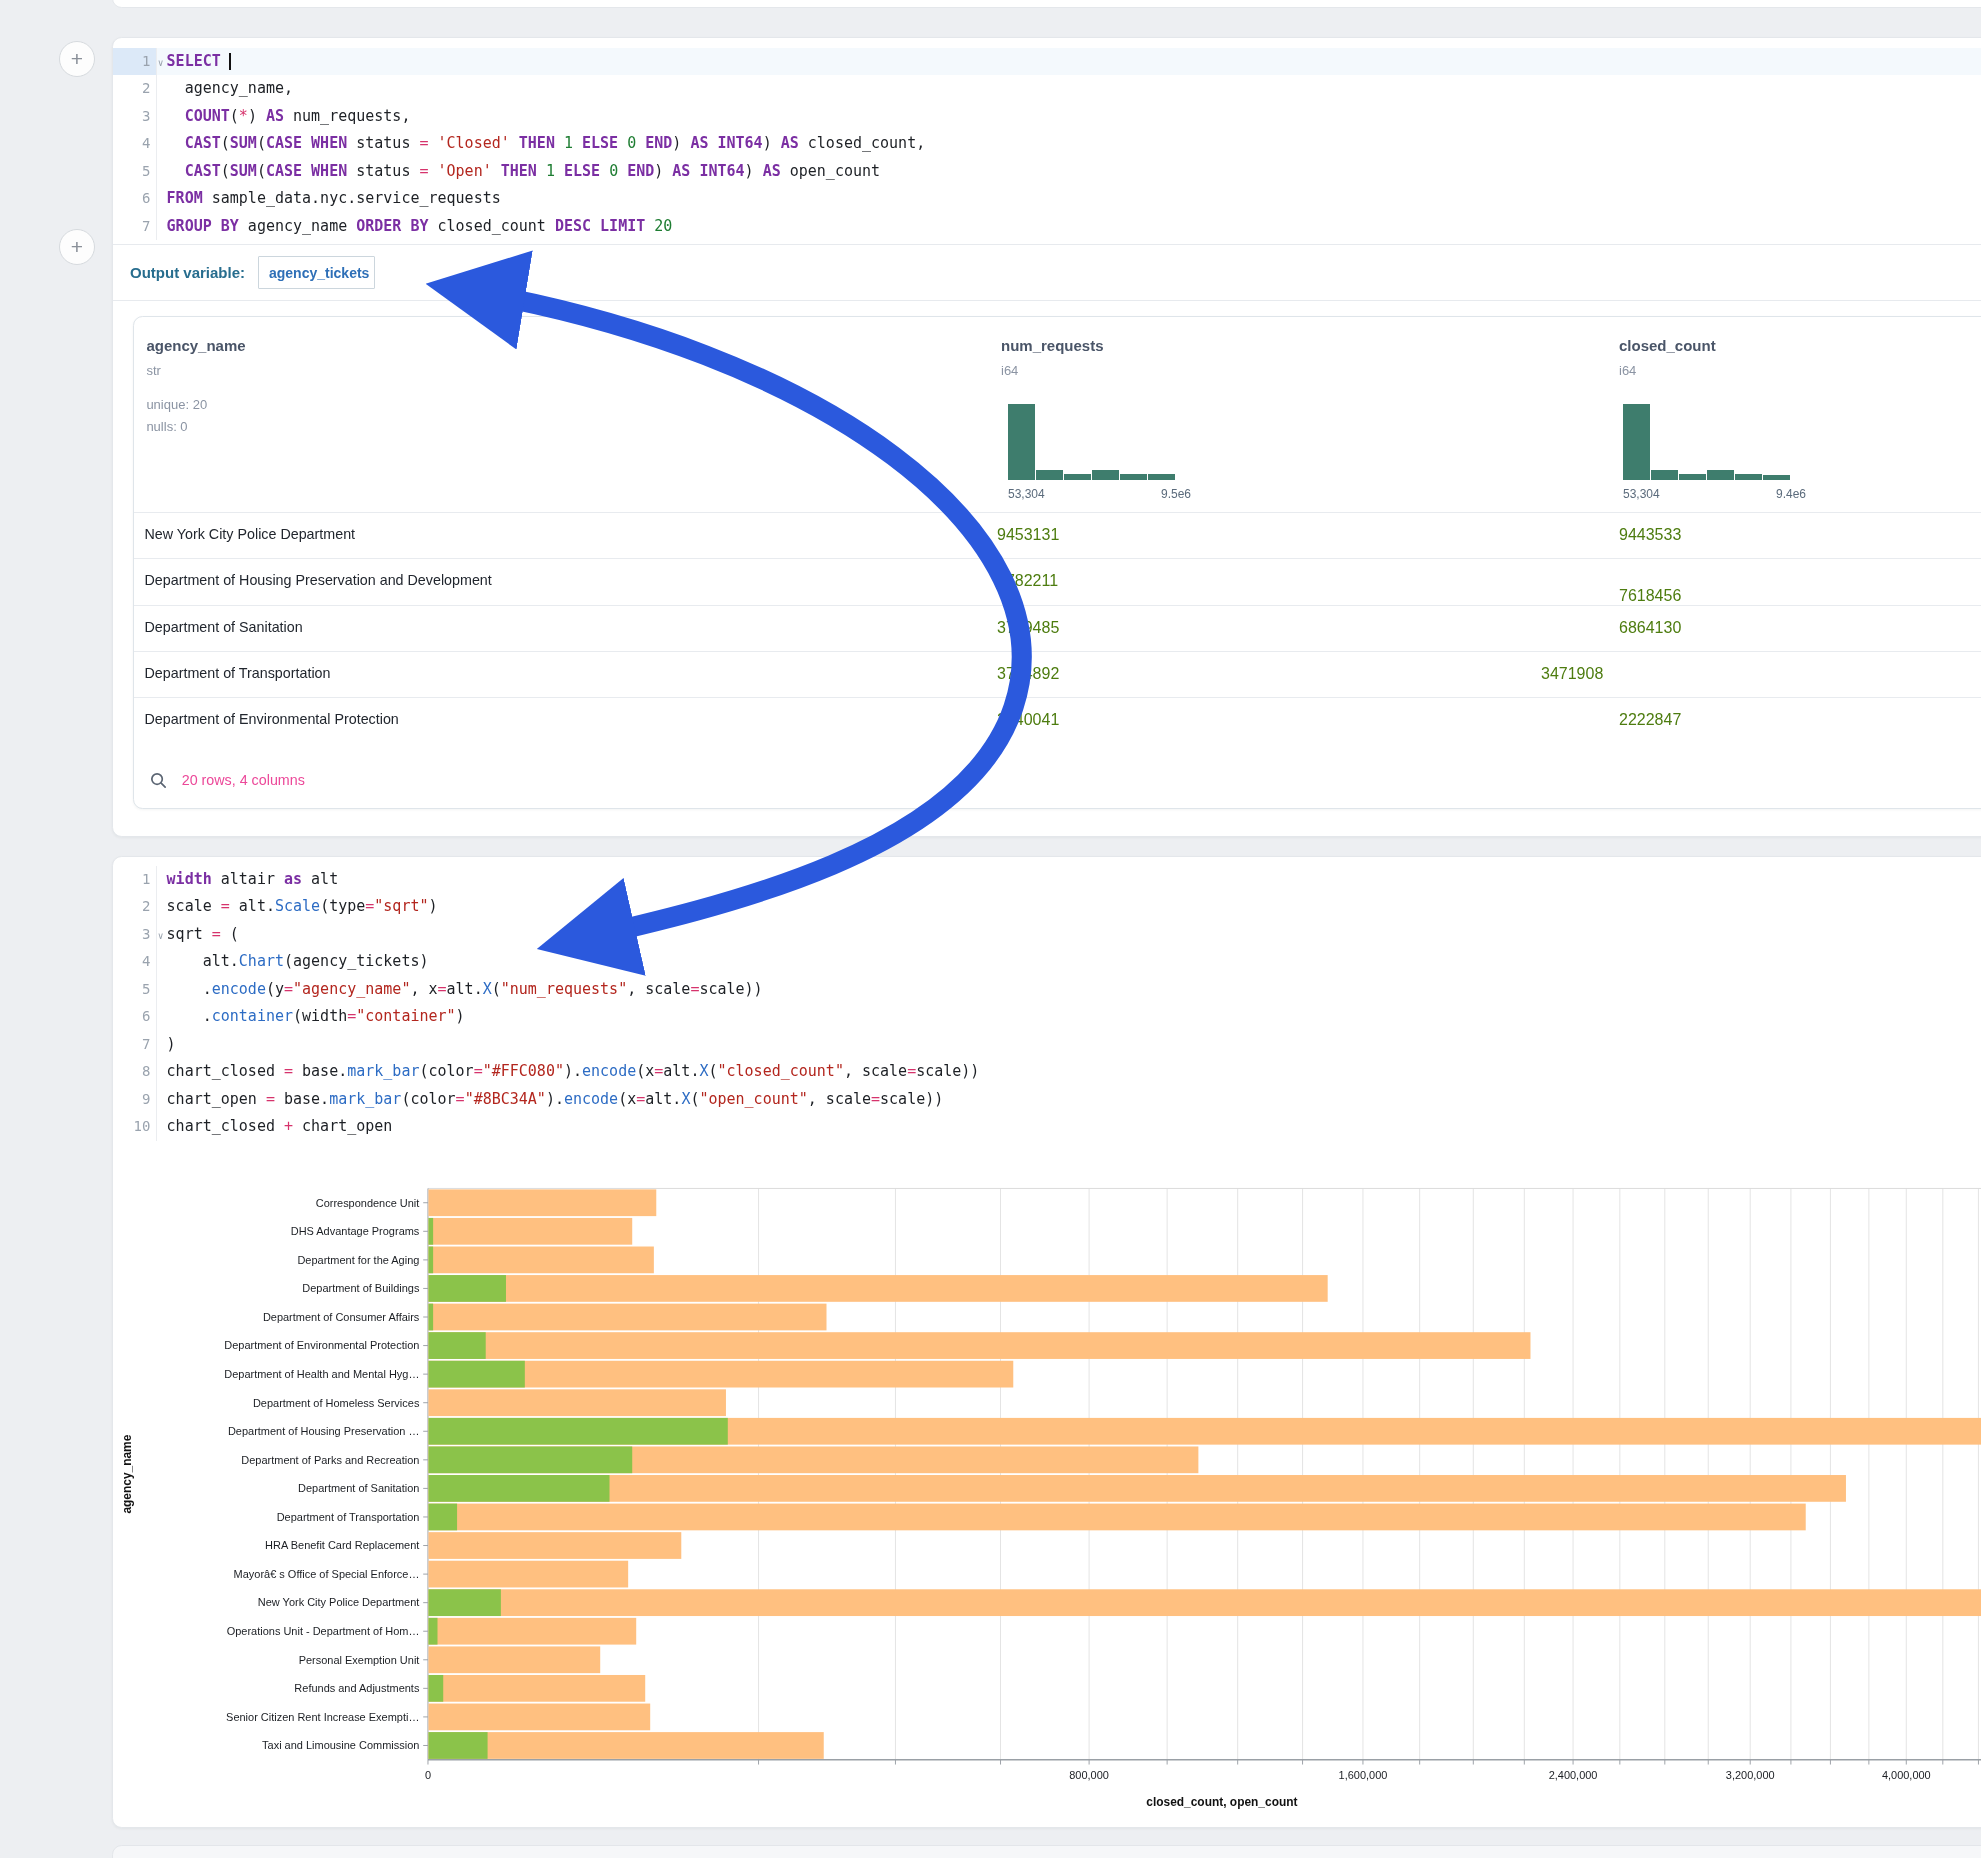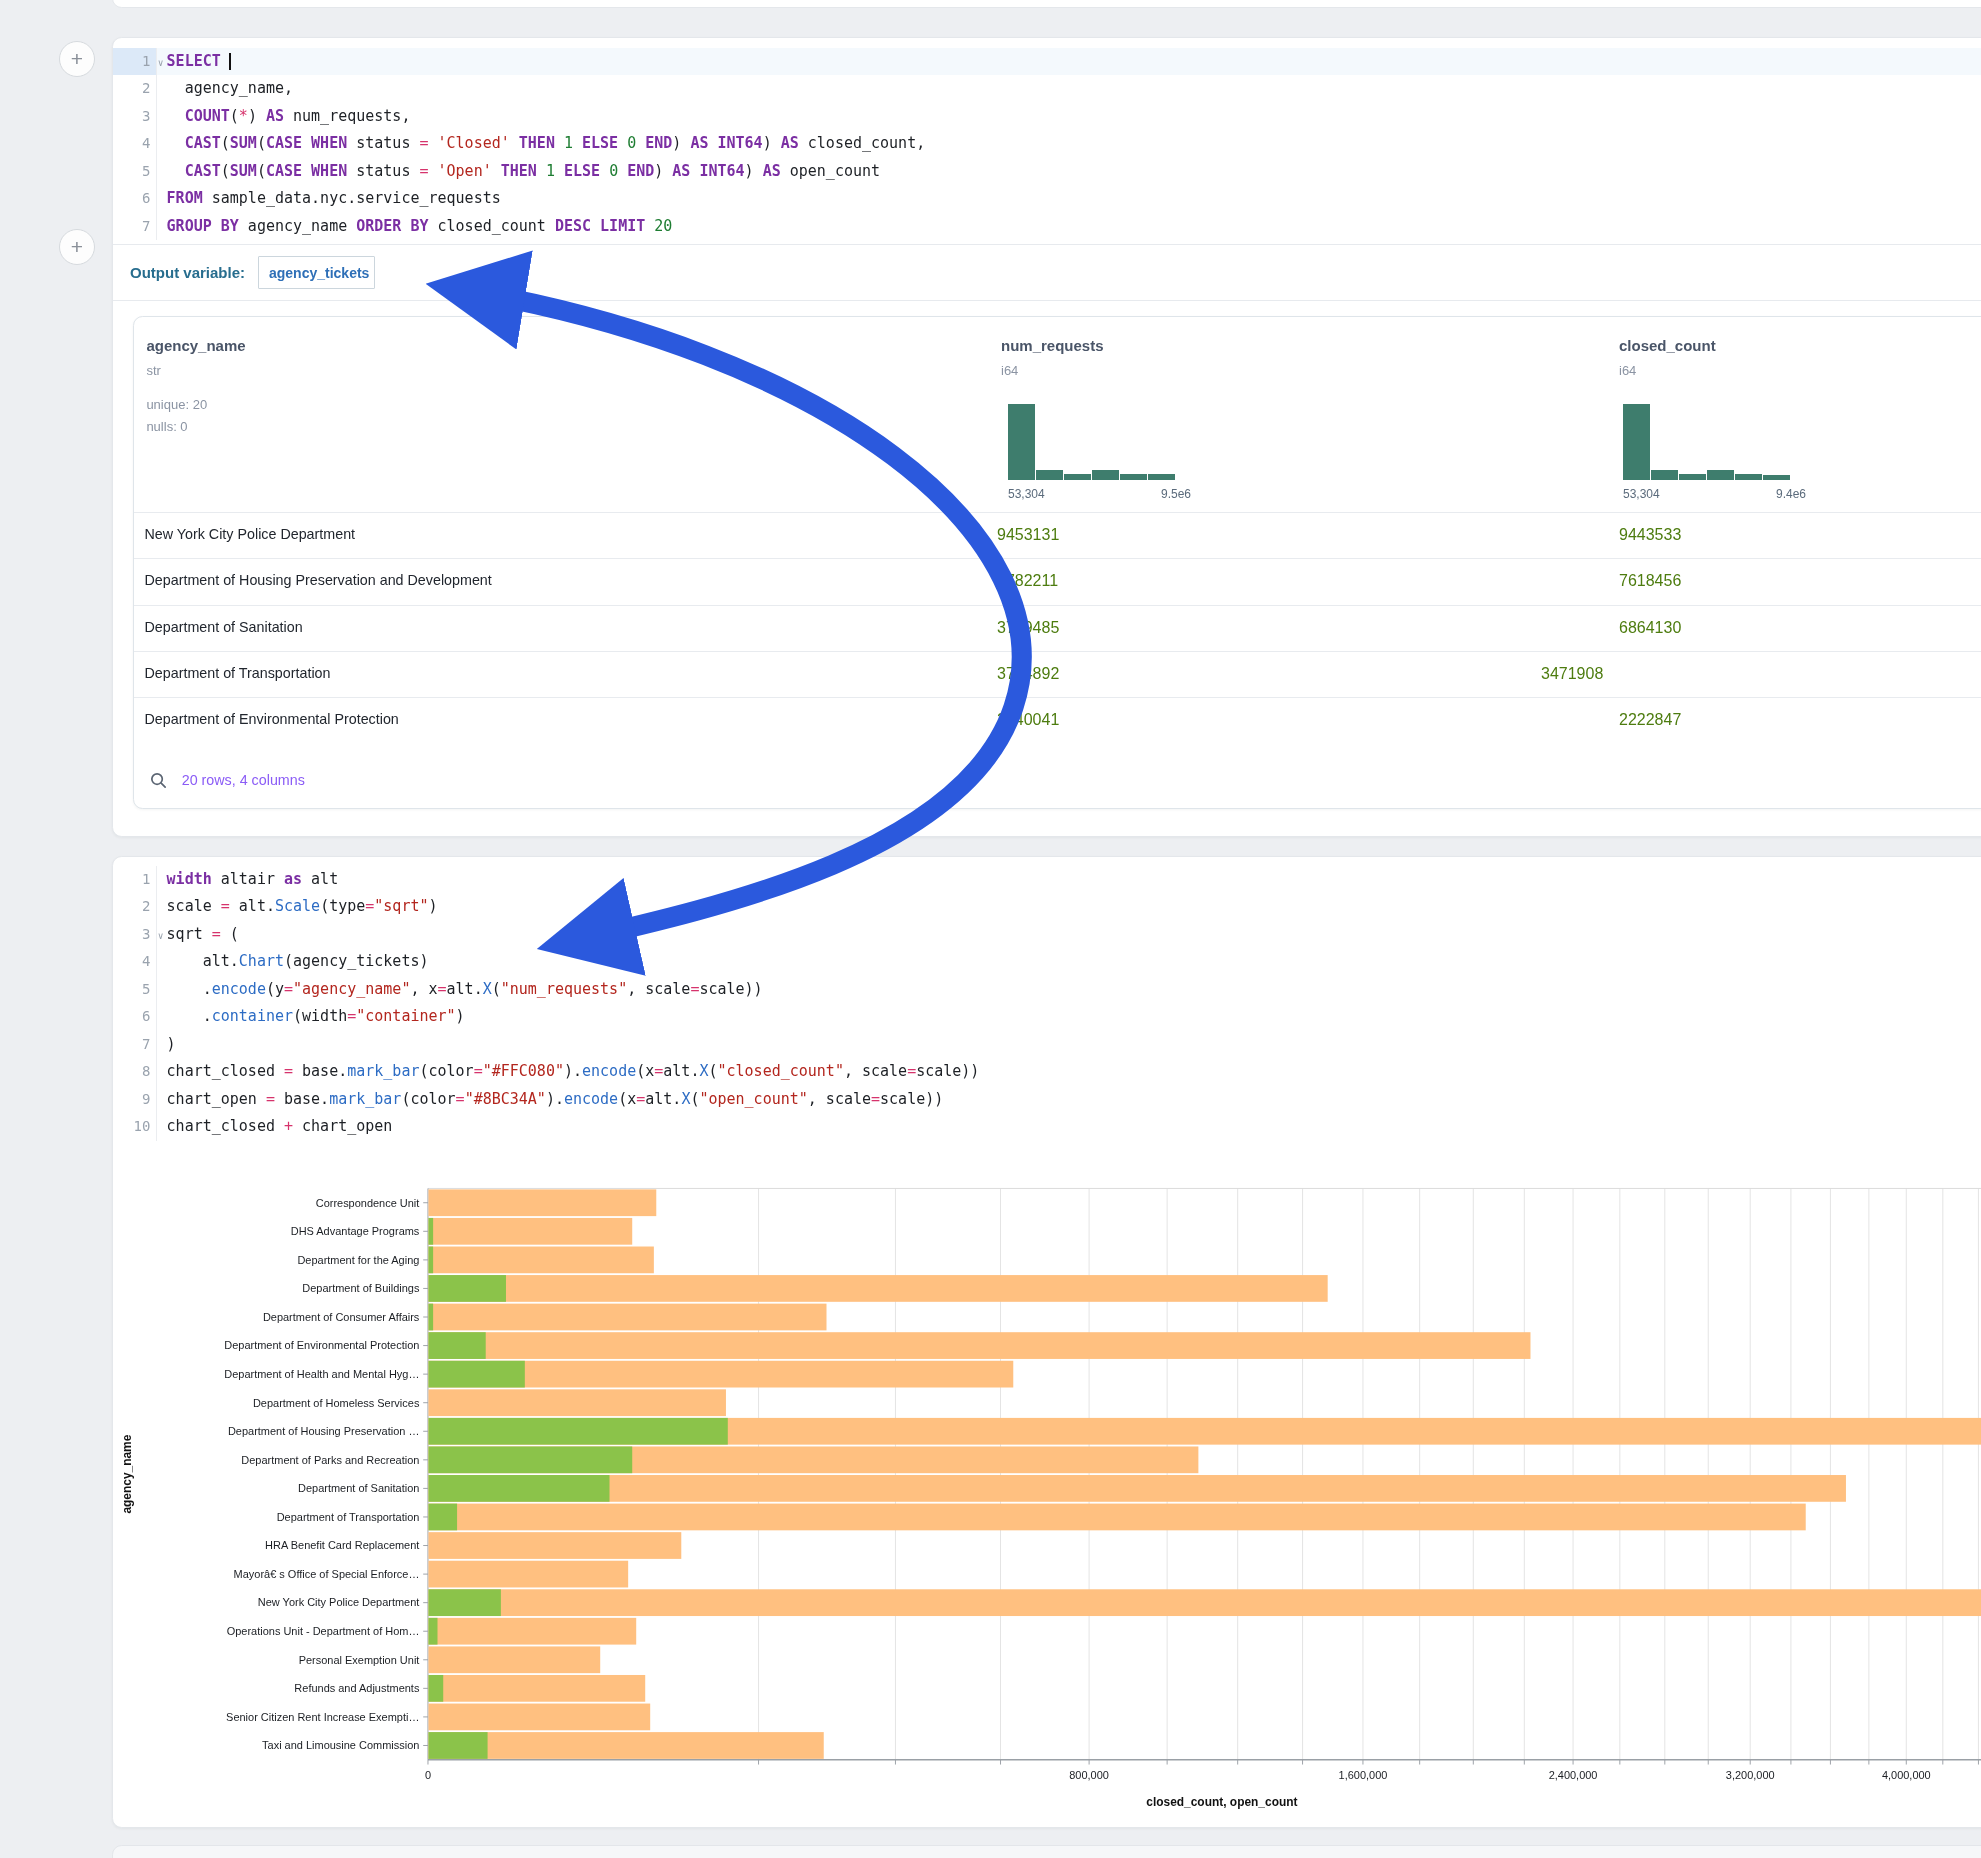--- a/index.html
+++ b/index.html
@@ -38,21 +38,21 @@
   .tbl-header-name { position:absolute; font-size:15px; font-weight:bold; color:#4a5568; }
   .tbl-header-type { position:absolute; font-size:13px; color:#8b94a3; }
   .tbl-stat { position:absolute; font-size:13px; color:#8b94a3; }
   .hist { position:absolute; display:flex; align-items:flex-end; gap:1px; }
   .hist .bar { width:27px; background:#3e7d6d; }
   .hist-label { position:absolute; font-size:12px; color:#5b6b7c; }
   .tbl-row { position:absolute; left:0; right:0; height:46px; border-top:1px solid #e8ebef; }
   .tbl-row .cell-name { position:absolute; left:10.5px; top:13.4px; font-size:14.3px; color:#21262e; }
   .tbl-row .cell-num { position:absolute; top:13.4px; font-size:16px; color:#4d7c0f; }
   .tbl-footer { position:absolute; left:0; bottom:13.4px; height:29px; display:flex;
-    align-items:center; color:#8b5cf6; font-size:14.3px; }
+    align-items:center; color:#ec4899; font-size:14.3px; }
   text { font-family:"Liberation Sans", sans-serif; }
 </style>
 </head>
 <body>
 
 <div style="position:absolute; left:112px; top:-5.7px; width:1893px; height:13.4px; background:#fff;
             border:1px solid #e4e7eb; border-radius:0 0 9.6px 9.6px;"></div>
 
 <div class="plus-btn" style="left:59px; top:41px;">+</div>
 <div class="plus-btn" style="left:59px; top:229px;">+</div>
@@ -112,21 +112,21 @@
 
     <div id="table-rows">
         <div class="tbl-row" style="top: 195px;">
           <span class="cell-name">New York City Police Department</span>
           <span class="cell-num" style="left:863px;">9453131</span>
           <span class="cell-num" style="left:1485px;">9443533</span>
         </div>
         <div class="tbl-row" style="top: 241px;">
           <span class="cell-name">Department of Housing Preservation and Development</span>
           <span class="cell-num" style="left:863px;">7782211</span>
-          <span class="cell-num" style="left:1485px;">7618456</span>
+          <span class="cell-num" style="left:1485px;margin-top:15px;">7618456</span>
         </div>
         <div class="tbl-row" style="top: 288px;">
           <span class="cell-name">Department of Sanitation</span>
           <span class="cell-num" style="left:863px;">3749485</span>
           <span class="cell-num" style="left:1485px;">6864130</span>
         </div>
         <div class="tbl-row" style="top: 334px;">
           <span class="cell-name">Department of Transportation</span>
           <span class="cell-num" style="left:863px;">3774892</span>
           <span class="cell-num" style="left:1407px;">3471908</span>

